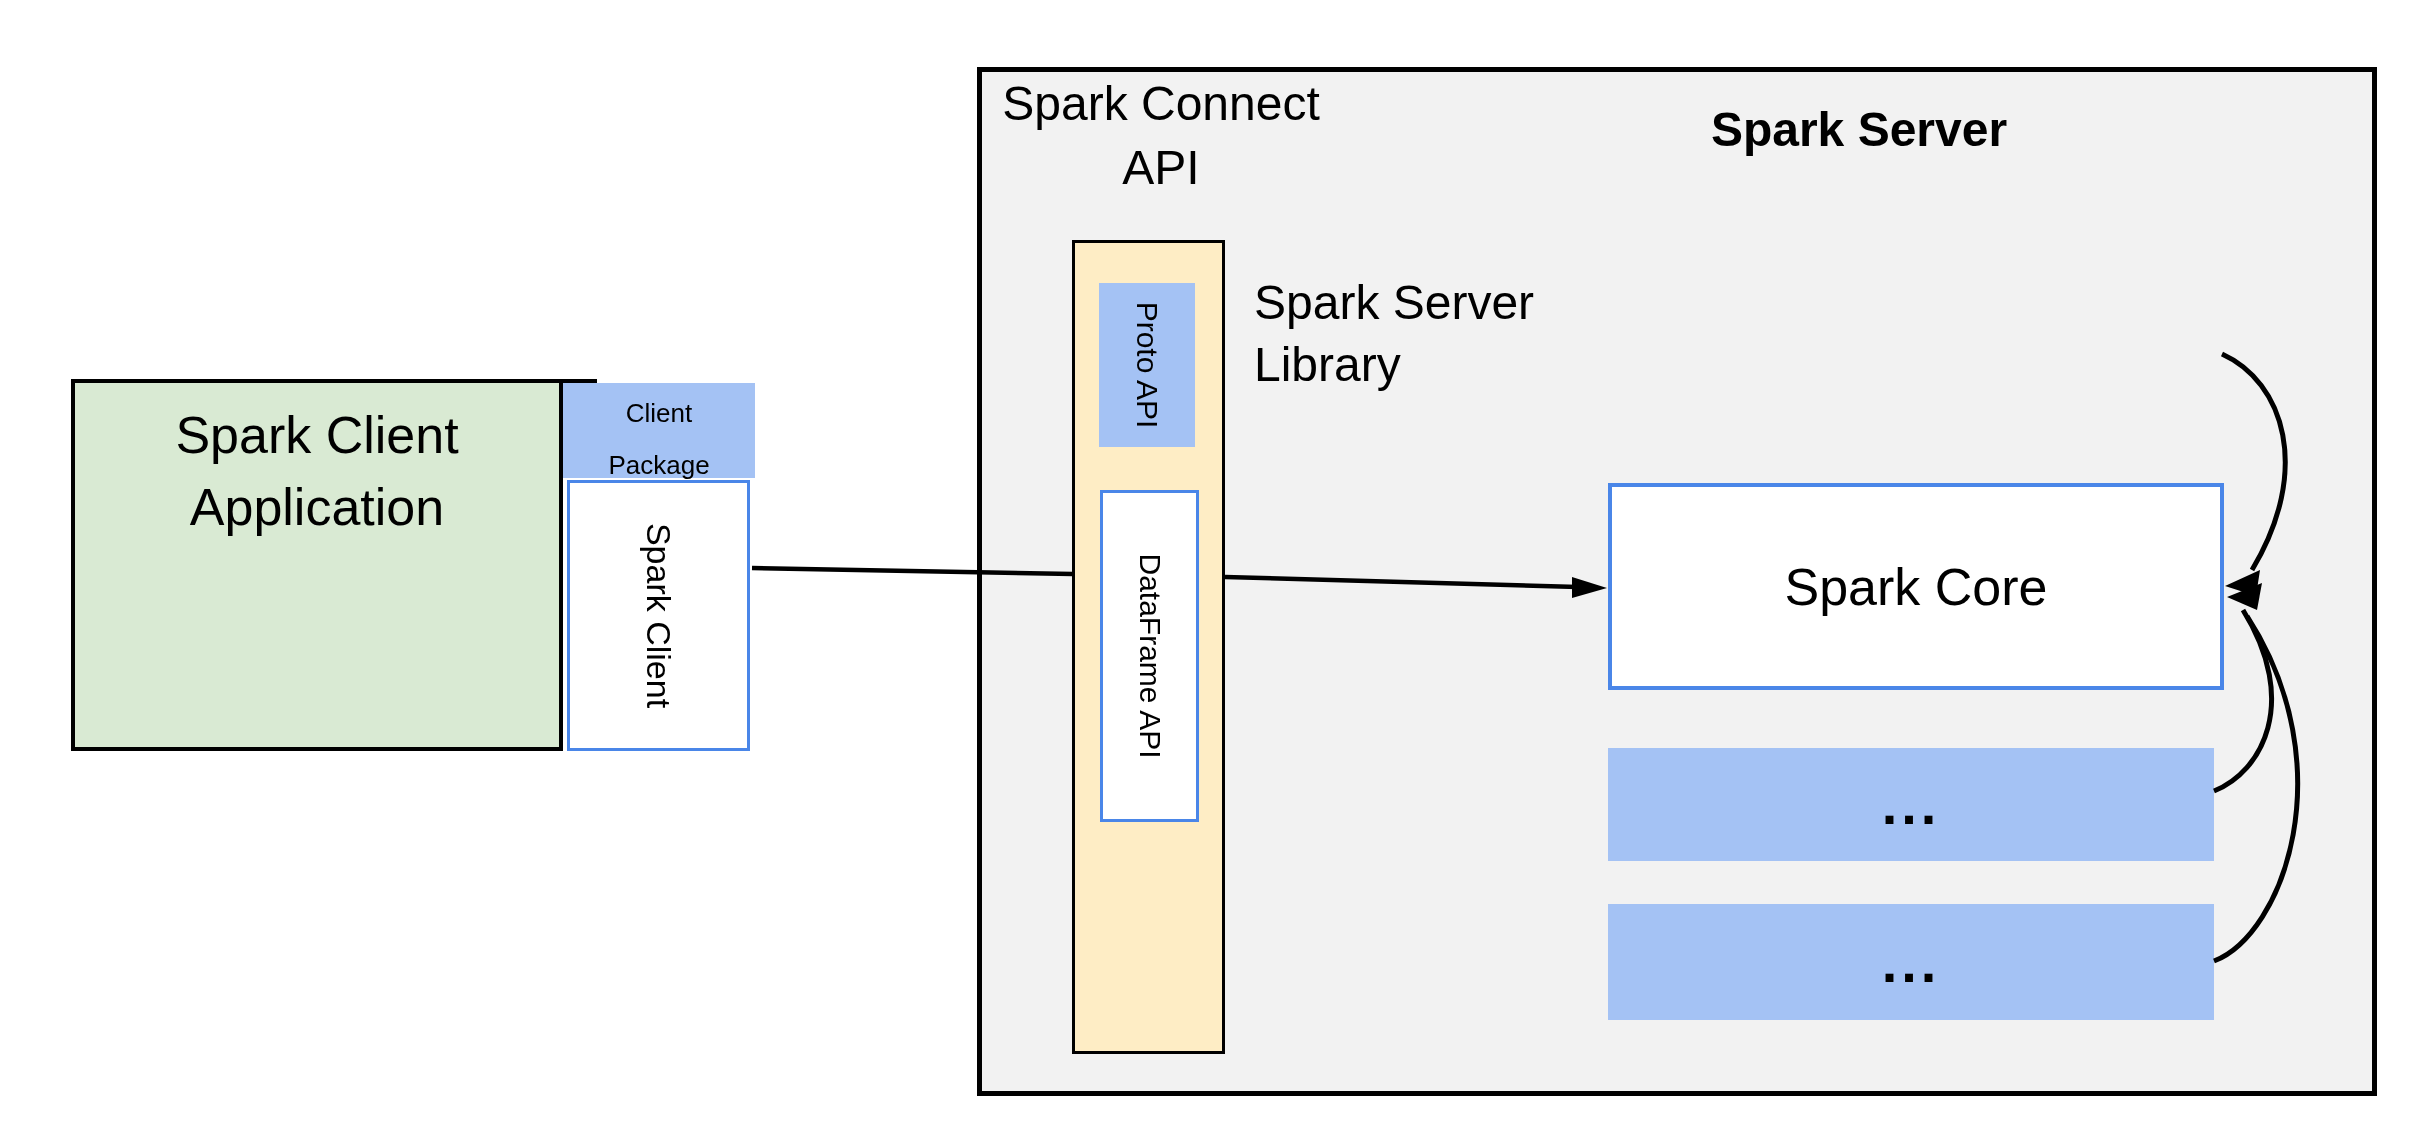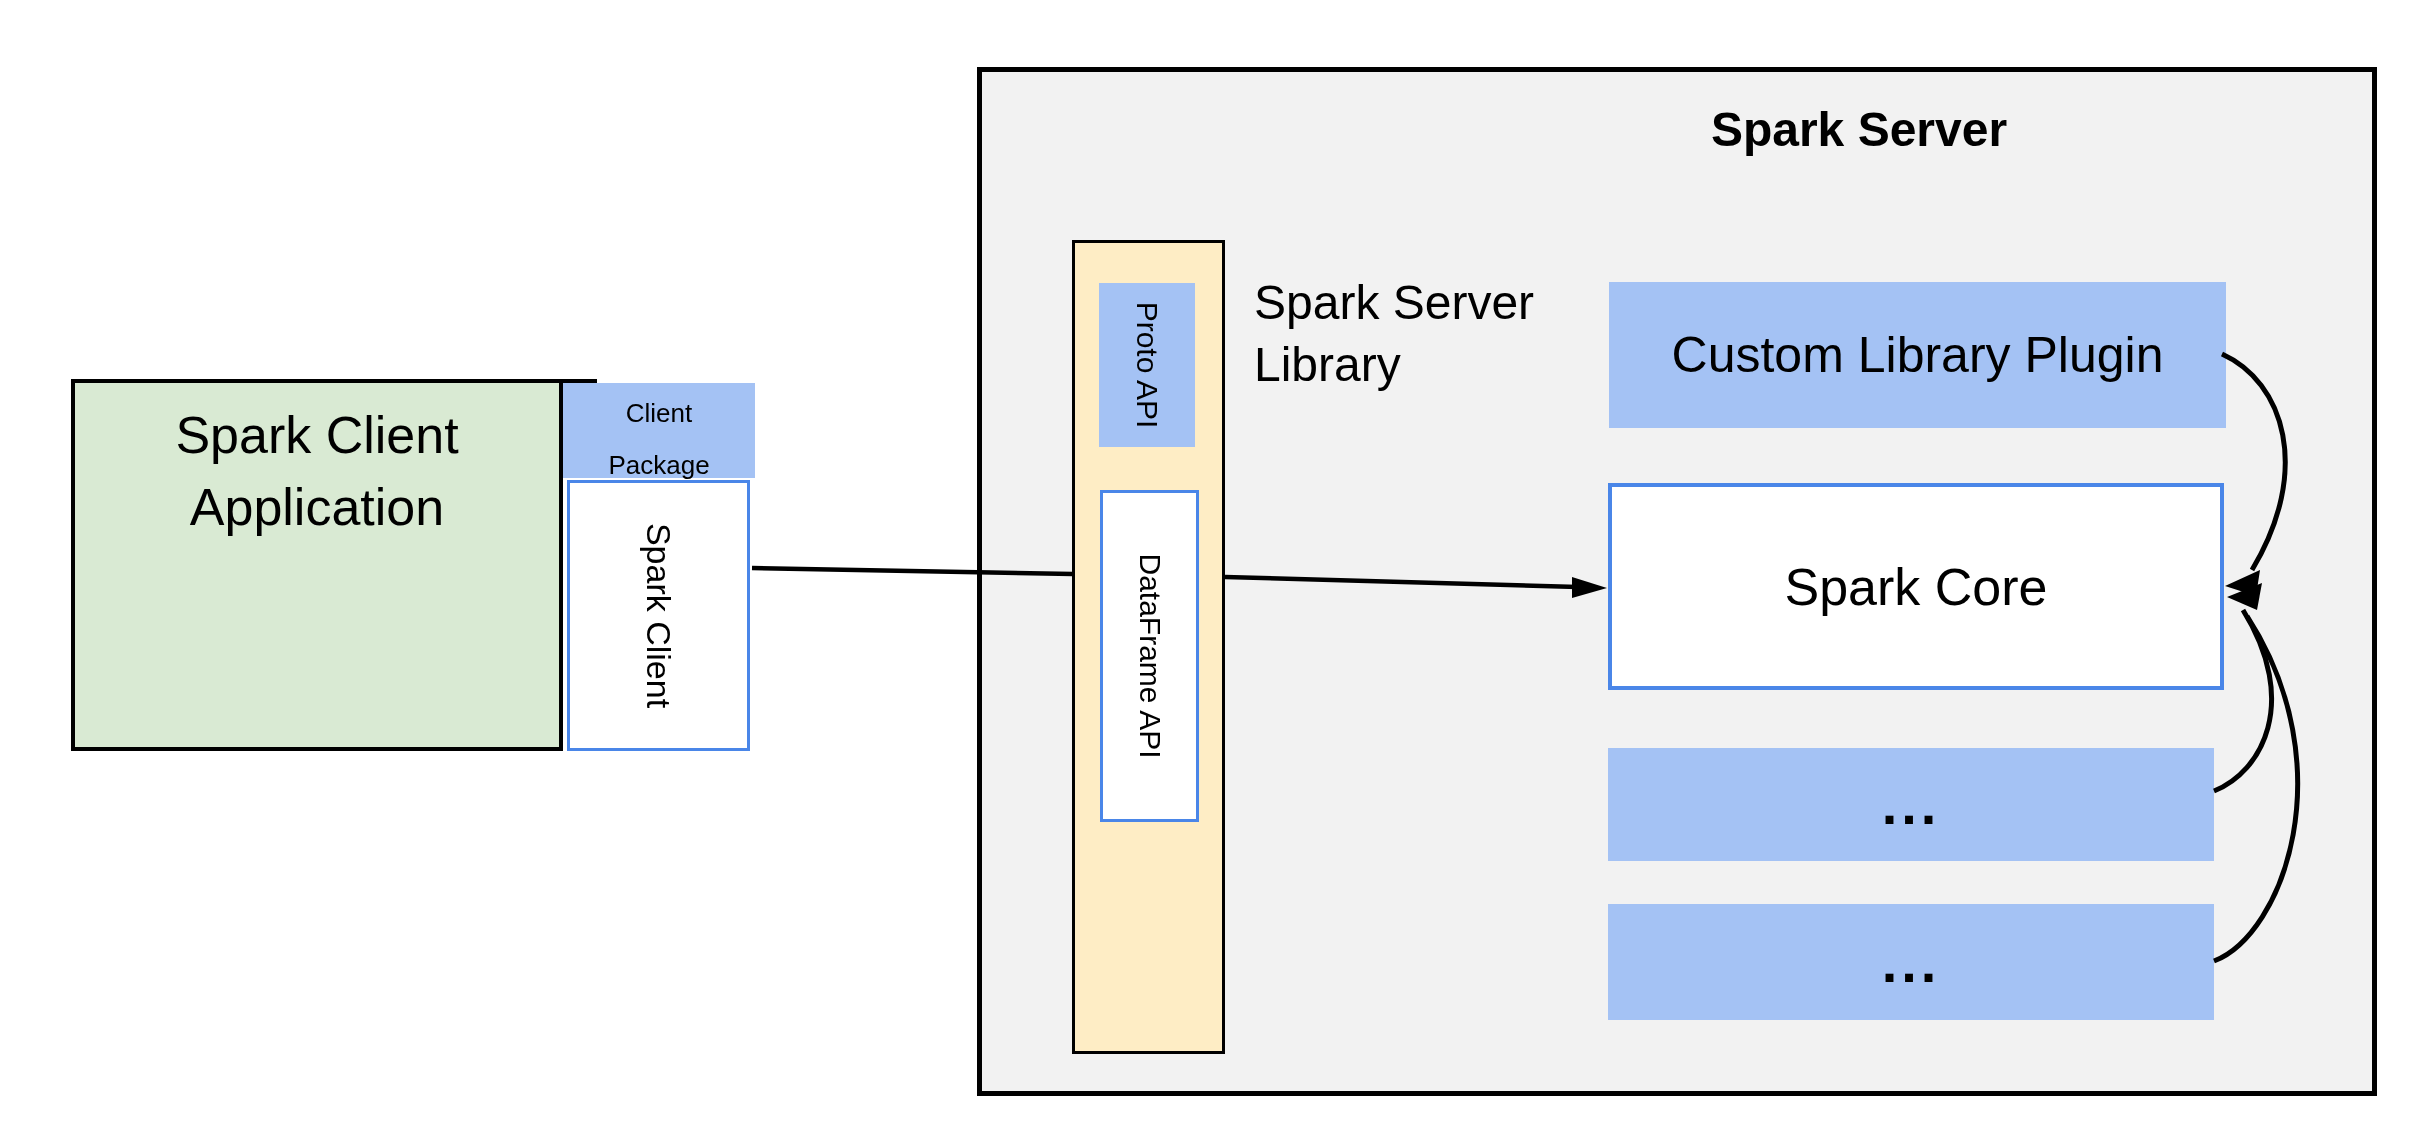--- a/index.html
+++ b/index.html
@@ -106,20 +106,22 @@
   svg.overlay path.connector { fill: none; stroke: var(--line, #000); }
   svg.overlay polygon.head { fill: var(--line, #000); stroke: none; }
 </style>
 </head>
 <body>
 
 <div id="canvas">
 
   <div class="abs gray-container"></div>
 
+  <div class="abs connect-label prewrap">Spark Connect
+API</div>
 
   <div class="abs server-title">Spark Server</div>
 
   <div class="abs server-library-label prewrap">Spark Server
 Library</div>
 
   <div class="abs green-box prewrap">Spark Client
 Application</div>
 
   <div class="abs client-package prewrap">Client
@@ -132,23 +134,20 @@
   <div class="abs yellow-box"></div>
 
   <div class="abs proto-box center-flex">
     <span class="vlabel">Proto API</span>
   </div>
 
   <div class="abs dataframe-box center-flex">
     <span class="vlabel">DataFrame API</span>
   </div>
 
-  <div class="abs plugin-box center-flex">
-    <span>Custom Library Plugin</span>
-  </div>
 
   <div class="abs core-box center-flex">
     <span>Spark Core</span>
   </div>
 
   <div class="abs slot-box slot-1 center-flex">
     <span>...</span>
   </div>
 
   <div class="abs slot-box slot-2 center-flex">

